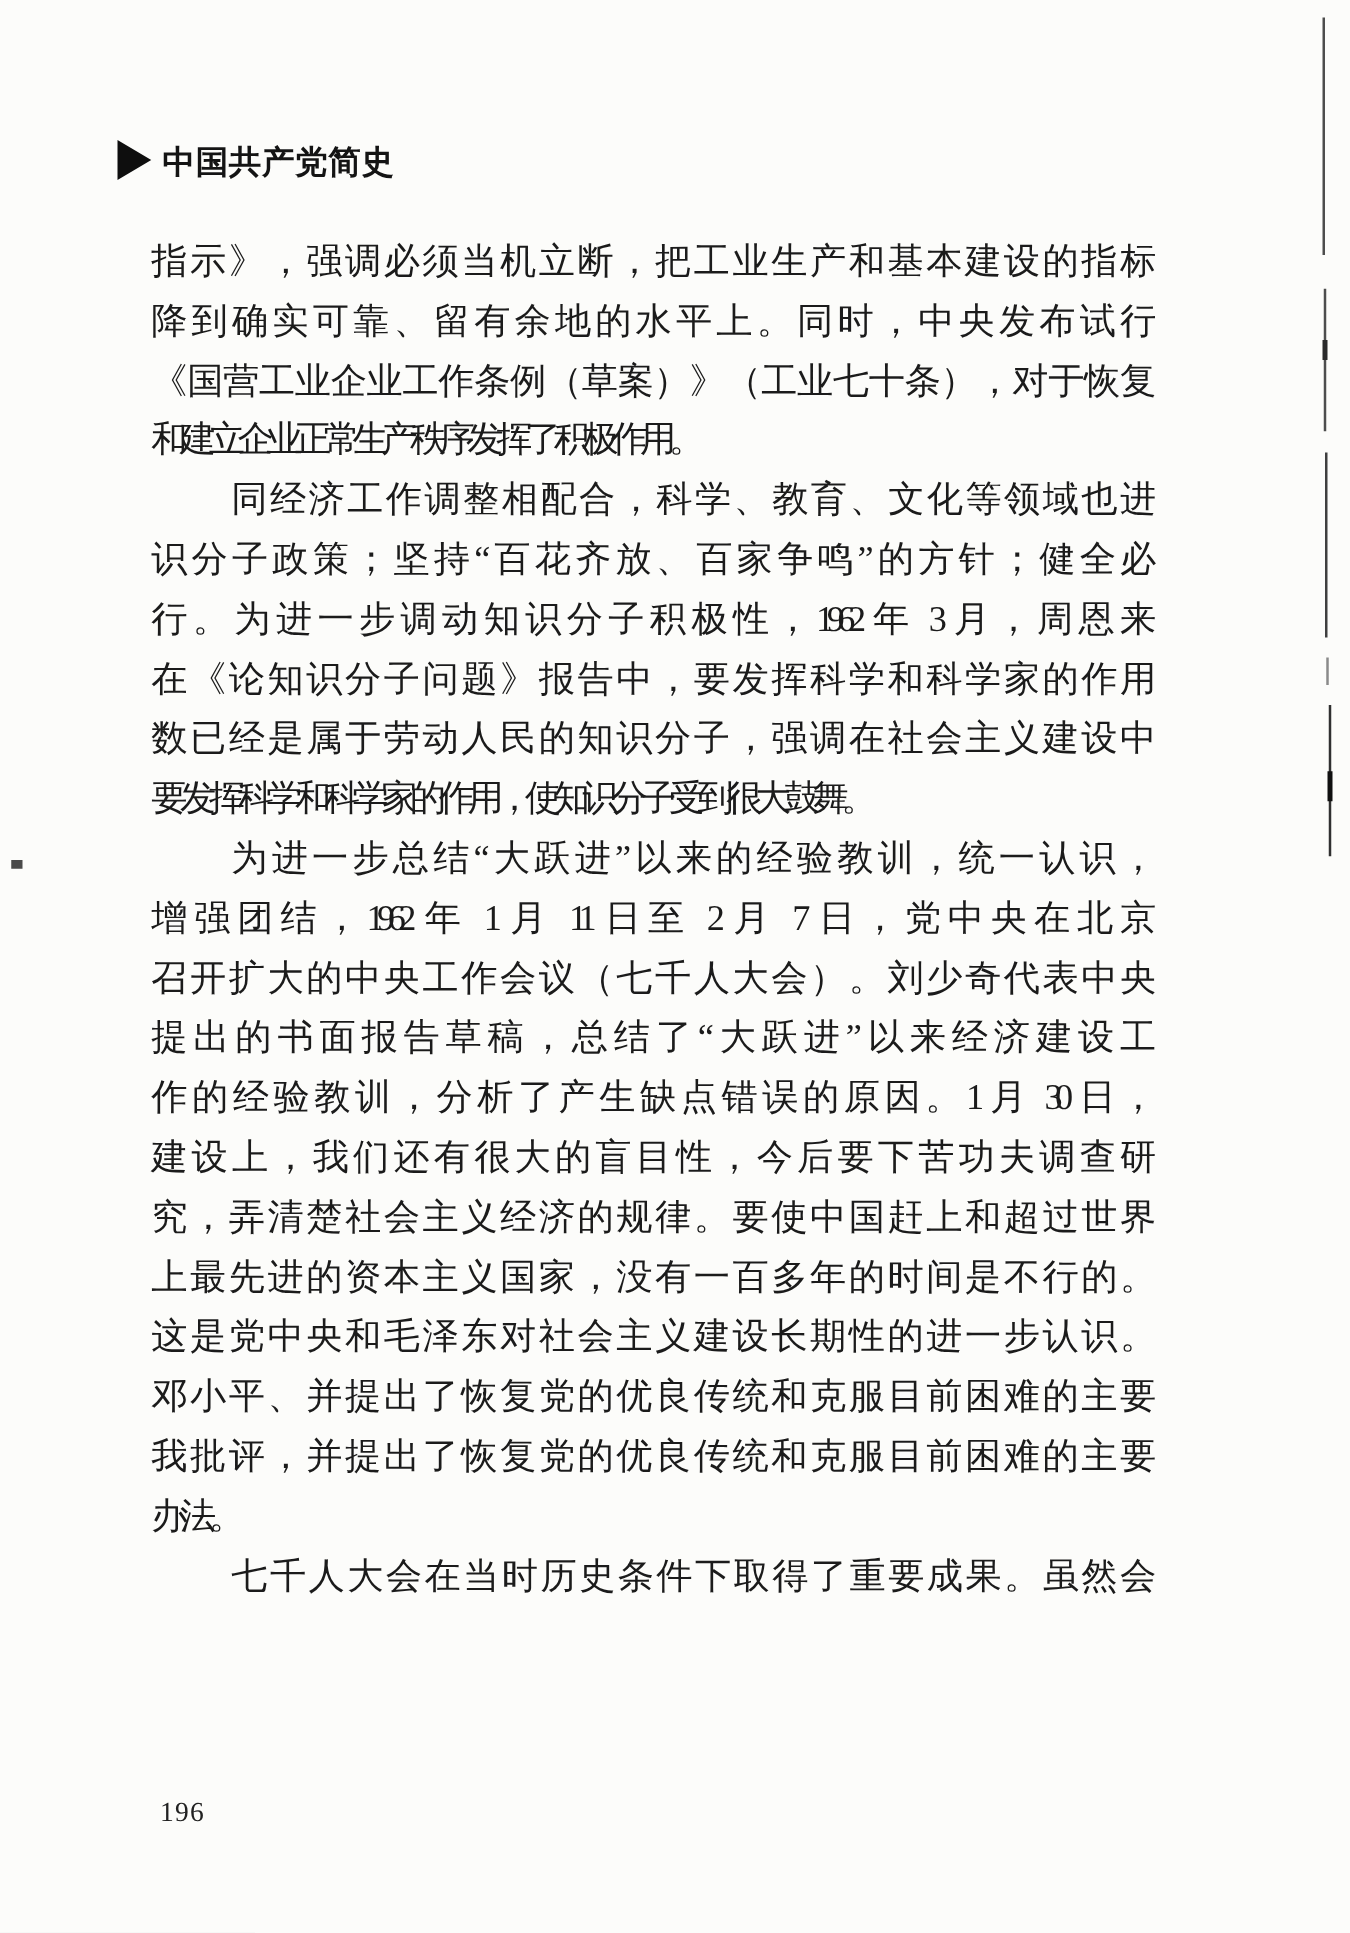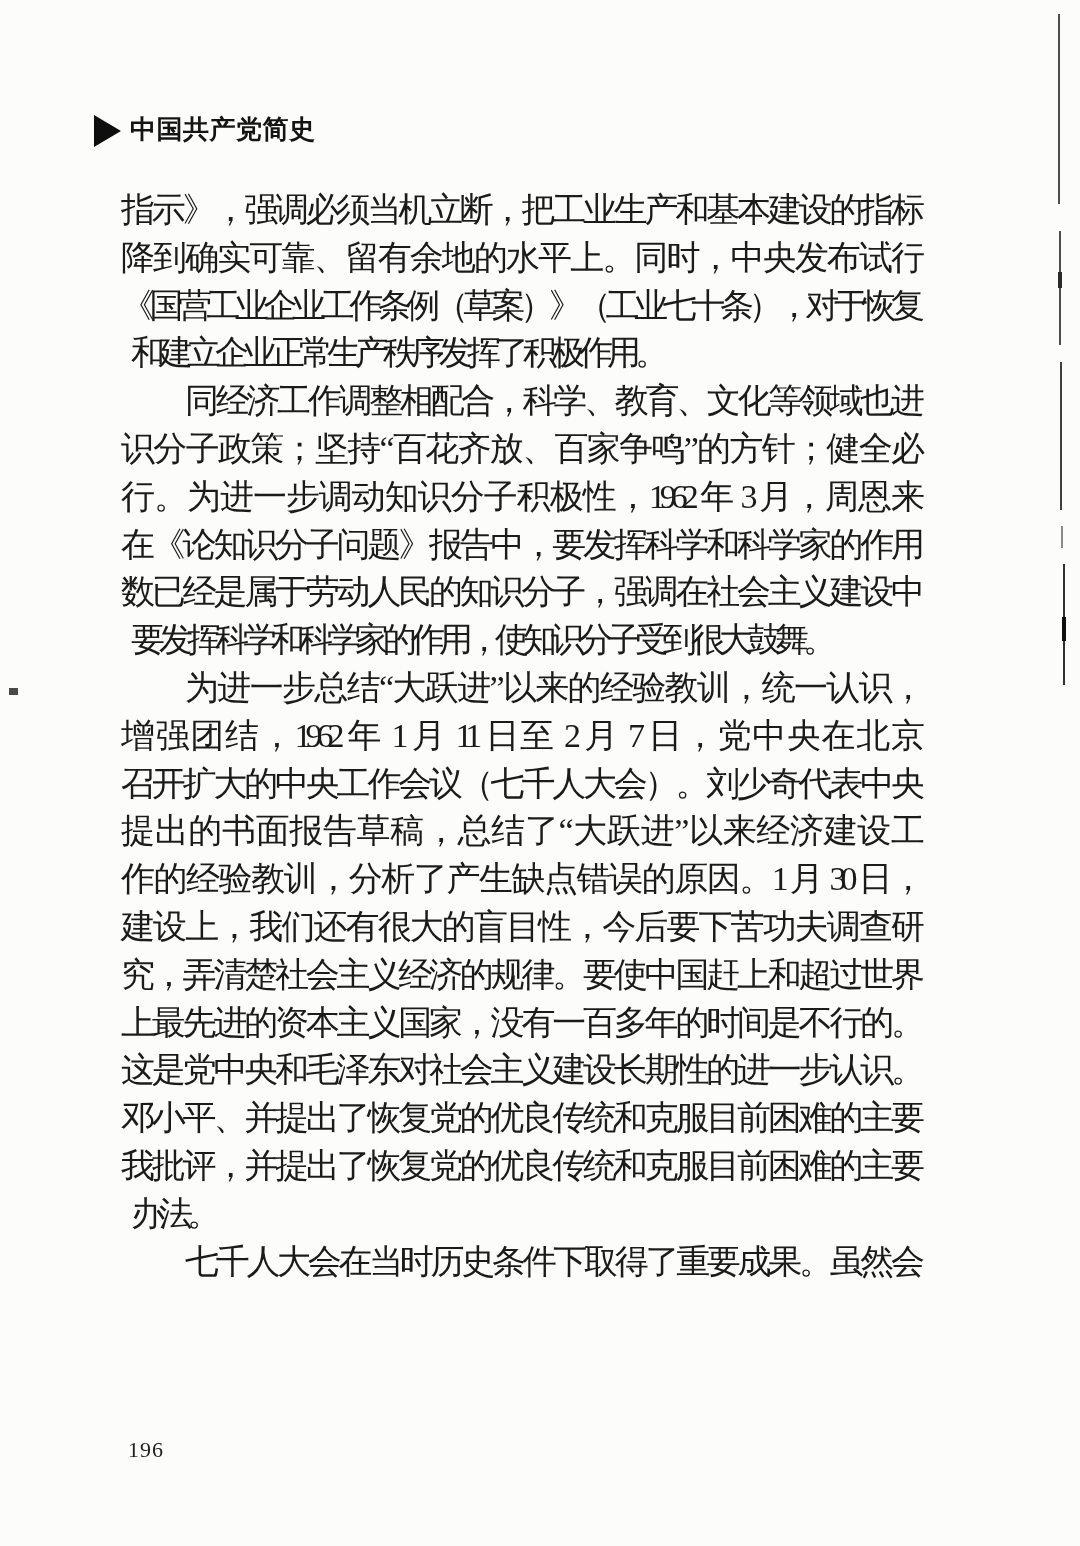--- a/index.html
+++ b/index.html
@@ -13,21 +13,21 @@
     overflow: hidden;
     font-family: "Liberation Serif", serif;
   }
 
   
   .running-head {
     position: absolute;
     left: 94px;
     top: 112px;
     display: flex;
-    align-items: flex-end;
+    align-items: flex-start;
     gap: 9px;
   }
   .tri-icon {
     width: 0; height: 0;
     border-left: 27px solid #0e0e0e;
     border-top: 16px solid transparent;
     border-bottom: 16px solid transparent;
   }
   .running-head-title {
     font-family: "Liberation Sans", sans-serif;
@@ -38,32 +38,32 @@
     white-space: nowrap;
   }
 
   
   .body-text {
     position: absolute;
     left: 121px;
     top: 186px;
     width: 798px;
     color: #1b1b1b;
-    font-size: 34px;
+    font-size: 29px;
     letter-spacing: -6px;
   }
   .line {
     height: 47.8px;
     line-height: 47.8px;
     white-space: nowrap;
     overflow: visible;
     text-align: justify;
     text-align-last: justify;
   }
-  .line.end { text-align-last: left; margin-left: 10px; }
+  .line.end { text-align-last: left; }
   .line.indent { text-indent: 64px; }
 
   
   .page-number {
     position: absolute;
     left: 128px;
     top: 1437px;
     font-size: 22px;
     letter-spacing: 1px;
     color: #222;

